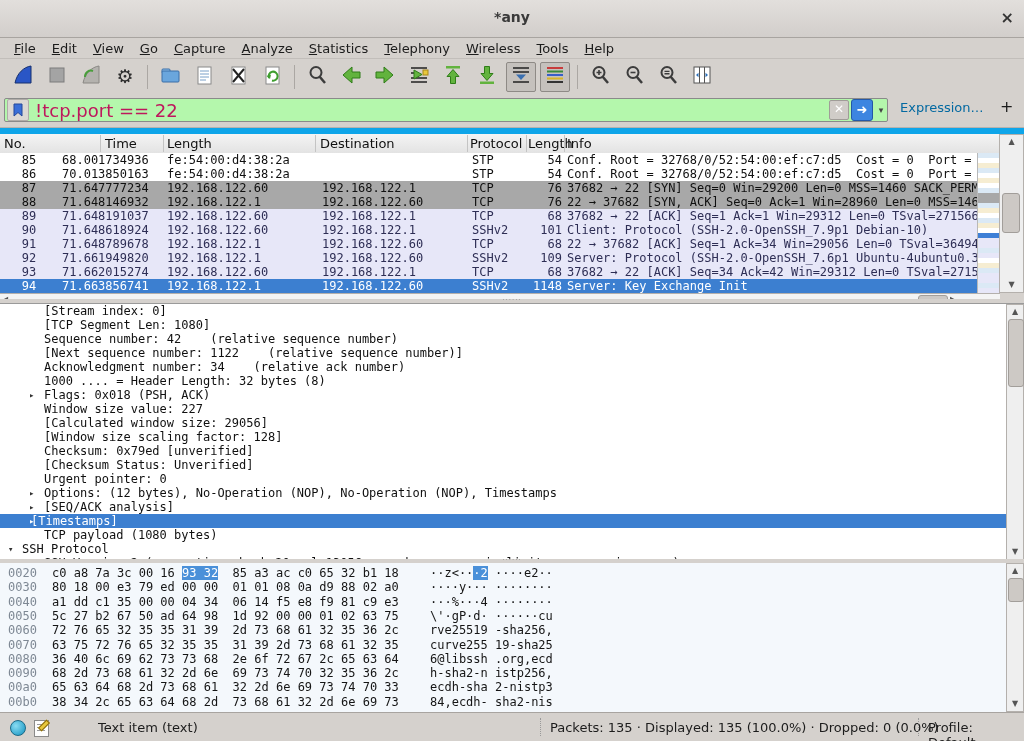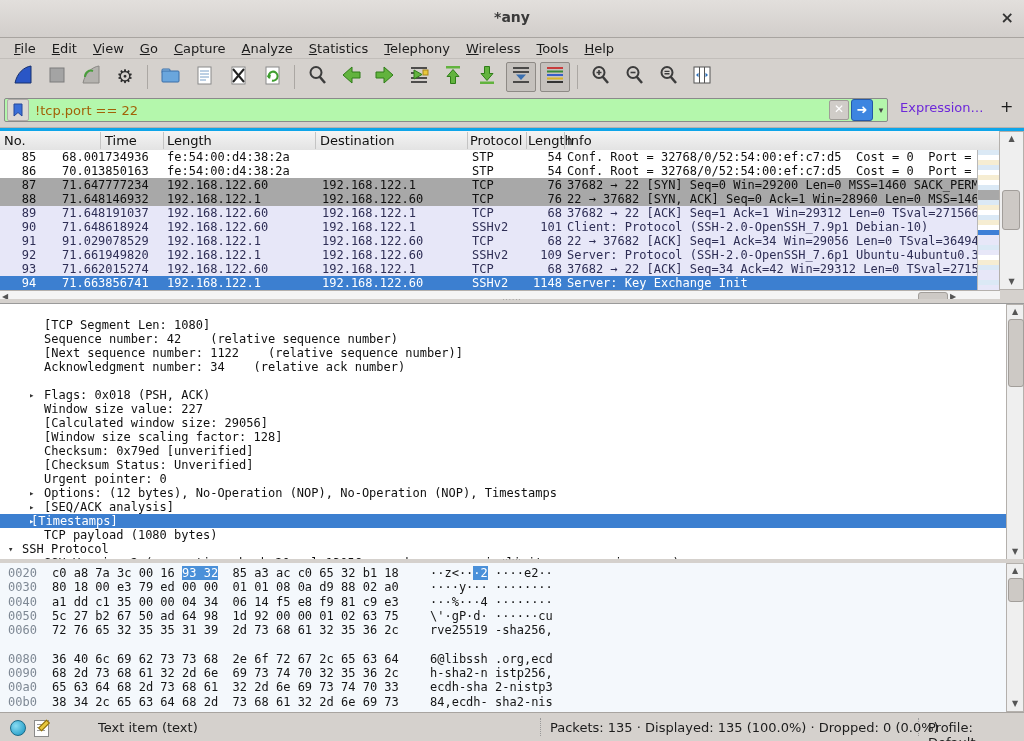--- a/index.html
+++ b/index.html
@@ -21,29 +21,29 @@
   #toolbar{left:0;top:59px;width:1024px;height:35px;background:#d5d1cd;display:flex;align-items:center;padding-left:6px;box-sizing:border-box;}
   .tbtn{width:28px;height:28px;display:flex;align-items:center;justify-content:center;margin:0 2px;border:1px solid transparent;}
   .tbtn.pressed{background:#c5c1bd;border:1px solid #8e8a86;border-radius:2px;}
   .tsep{width:1px;height:24px;background:#aba7a3;margin:0 5px;}
   .gear-glyph{font-size:19px;color:#2e2e2e;line-height:1;}
 
   
   #filterbar{left:0;top:94px;width:1024px;height:33px;background:#d5d1cd;border-bottom:1px solid #b6b2ae;}
   #filter-field{left:4px;top:4px;width:884px;height:24px;background:#b4f7ac;border:1px solid #8a8a8a;border-radius:2px;display:flex;align-items:center;box-sizing:border-box;}
   #filter-bookmark{width:20px;height:20px;margin-left:2px;background:#dcd8d4;border:1px solid #b0aca8;border-radius:2px;display:flex;align-items:center;justify-content:center;}
-  #filter-text{flex:1;font-size:13px;color:#a16207;padding-left:6px;white-space:pre;}
+  #filter-text{flex:1;font-size:18px;color:#be185d;padding-left:6px;white-space:pre;}
   #filter-clear{width:18px;height:18px;background:#d0ccc8;border:1px solid #a09c98;border-radius:2px;color:#fff;font-size:12px;font-weight:bold;text-align:center;line-height:17px;margin-right:2px;}
   #filter-apply{width:20px;height:20px;background:#3d85e0;border:1px solid #2458a8;border-radius:3px;color:#fff;font-size:13px;font-weight:bold;text-align:center;line-height:19px;margin-right:2px;}
   #filter-caret{width:12px;height:20px;color:#444;font-size:9px;text-align:center;line-height:20px;}
-  #expression-btn{left:900px;top:6px;font-size:13px;color:#6d28d9;}
+  #expression-btn{left:900px;top:6px;font-size:13px;color:#0369a1;}
   #filter-add{left:1000px;top:3px;font-size:16px;color:#1c1c1c;}
 
   
-  #packet-pane{left:0;top:128px;width:1024px;height:171px;background:#c4b5fd;border-top:3px solid #0ea5e9;}
+  #packet-pane{left:0;top:128px;width:1024px;height:171px;background:#c4b5fd;border-top:6px solid #0ea5e9;}
   #plist-header{left:0;top:0;width:1000px;height:19px;background:linear-gradient(#f4f4f4,#e3e3e3);border-bottom:1px solid #b0b0b0;overflow:hidden;}
   .hcell{position:absolute;top:2px;font-size:13px;color:#111;white-space:nowrap;}
   .hsep{position:absolute;top:1px;width:1px;height:17px;background:#c4c4c4;}
   #plist-rows{left:0;top:19px;width:977px;height:140px;overflow:hidden;font-family:"DejaVu Sans Mono",monospace;font-size:12px;}
   .prow{position:absolute;left:0;width:977px;height:14px;line-height:14px;}
   .prow span{position:absolute;white-space:pre;}
   .c-no{left:0;width:58px;text-align:center;}
   .c-time{left:62px;}
   .c-src{left:167px;}
   .c-dst{left:322px;}
@@ -336,21 +336,21 @@
           <span class="c-no">90</span>
           <span class="c-time">71.648618924</span>
           <span class="c-src">192.168.122.60</span>
           <span class="c-dst">192.168.122.1</span>
           <span class="c-proto">SSHv2</span>
           <span class="c-len">101</span>
           <span class="c-info">Client: Protocol (SSH-2.0-OpenSSH_7.9p1 Debian-10)</span>
         </div>
         <div class="prow r-tcp" style="top: 84px;">
           <span class="c-no">91</span>
-          <span class="c-time">91.029078529</span>
+          <span class="c-time">71.648789678</span>
           <span class="c-src">192.168.122.1</span>
           <span class="c-dst">192.168.122.60</span>
           <span class="c-proto">TCP</span>
           <span class="c-len">68</span>
           <span class="c-info">22 → 37682 [ACK] Seq=1 Ack=34 Win=29056 Len=0 TSval=3649495</span>
         </div>
         <div class="prow r-tcp" style="top: 98px;">
           <span class="c-no">92</span>
           <span class="c-time">71.661949820</span>
           <span class="c-src">192.168.122.1</span>
@@ -422,24 +422,26 @@
   </div>
 
   <div class="abs splitter" style="top:299px">······</div>
 
   <div class="abs" id="details-pane">
     <div class="abs sb-v" id="details-vscroll">
       <div class="sb-arrow" style="top:1px">▲</div>
       <div class="sb-thumb" style="top:14px;height:66px;left:1px;width:14px"></div>
       <div class="sb-arrow" style="bottom:1px">▼</div>
     </div>
+  <div class="dline" style="top: 0px;"><span class="dtext" style="left: 44px;">[Stream index: 0]</span></div>
       <div class="dline" style="top: 14px;"><span class="dtext" style="left: 44px;">[TCP Segment Len: 1080]</span></div>
       <div class="dline" style="top: 28px;"><span class="dtext" style="left: 44px;">Sequence number: 42    (relative sequence number)</span></div>
       <div class="dline" style="top: 42px;"><span class="dtext" style="left: 44px;">[Next sequence number: 1122    (relative sequence number)]</span></div>
       <div class="dline" style="top: 56px;"><span class="dtext" style="left: 44px;">Acknowledgment number: 34    (relative ack number)</span></div>
+      <div class="dline" style="top: 70px;"><span class="dtext" style="left: 44px;">1000 .... = Header Length: 32 bytes (8)</span></div>
       <div class="dline" style="top: 84px;"><span class="arrow" style="left: 29px;">▸</span><span class="dtext" style="left: 44px;">Flags: 0x018 (PSH, ACK)</span></div>
       <div class="dline" style="top: 98px;"><span class="dtext" style="left: 44px;">Window size value: 227</span></div>
       <div class="dline" style="top: 112px;"><span class="dtext" style="left: 44px;">[Calculated window size: 29056]</span></div>
       <div class="dline" style="top: 126px;"><span class="dtext" style="left: 44px;">[Window size scaling factor: 128]</span></div>
       <div class="dline" style="top: 140px;"><span class="dtext" style="left: 44px;">Checksum: 0x79ed [unverified]</span></div>
       <div class="dline" style="top: 154px;"><span class="dtext" style="left: 44px;">[Checksum Status: Unverified]</span></div>
       <div class="dline" style="top: 168px;"><span class="dtext" style="left: 44px;">Urgent pointer: 0</span></div>
       <div class="dline" style="top: 182px;"><span class="arrow" style="left: 29px;">▸</span><span class="dtext" style="left: 44px;">Options: (12 bytes), No-Operation (NOP), No-Operation (NOP), Timestamps</span></div>
       <div class="dline" style="top: 196px;"><span class="arrow" style="left: 29px;">▸</span><span class="dtext" style="left: 44px;">[SEQ/ACK analysis]</span></div>
       <div class="dline sel" style="top: 210px;"><span class="arrow" style="left: 29px;">▸</span><span class="dtext" style="left: 31px;">[Timestamps]</span></div>
@@ -454,20 +456,21 @@
     <div class="abs sb-v" id="bytes-vscroll">
       <div class="sb-arrow" style="top:1px">▲</div>
       <div class="sb-thumb" style="top:14px;height:22px;left:1px;width:14px"></div>
       <div class="sb-arrow" style="bottom:1px">▼</div>
     </div>
   <div class="hexrow" style="top: 3px;"><span class="off">0020</span><span class="hx"><span>c0 a8 7a 3c 00 16 </span><span class="hl">93 32</span><span>  85 a3 ac c0 65 32 b1 18</span></span><span class="asc"><span>··z&lt;··</span><span class="hl">·2</span><span> ····e2··</span></span></div>
       <div class="hexrow" style="top: 17.3px;"><span class="off">0030</span><span class="hx"><span>80 18 00 e3 79 ed 00 00</span><span>  01 01 08 0a d9 88 02 a0</span></span><span class="asc"><span>····y···</span><span> ········</span></span></div>
       <div class="hexrow" style="top: 31.6px; padding-left: 24px;"><span class="off">0040</span><span class="hx"><span>a1 dd c1 35 00 00 04 34</span><span>  06 14 f5 e8 f9 81 c9 e3</span></span><span class="asc"><span>···%···4</span><span> ········</span></span></div>
       <div class="hexrow" style="top: 45.9px;"><span class="off">0050</span><span class="hx"><span>5c 27 b2 67 50 ad 64 98</span><span>  1d 92 00 00 01 02 63 75</span></span><span class="asc"><span>\'·gP·d·</span><span> ······cu</span></span></div>
       <div class="hexrow" style="top: 60.2px;"><span class="off">0060</span><span class="hx"><span>72 76 65 32 35 35 31 39</span><span>  2d 73 68 61 32 35 36 2c</span></span><span class="asc"><span>rve25519</span><span> -sha256,</span></span></div>
+      <div class="hexrow" style="top: 74.5px;"><span class="off">0070</span><span class="hx"><span>63 75 72 76 65 32 35 35</span><span>  31 39 2d 73 68 61 32 35</span></span><span class="asc"><span>curve255</span><span> 19-sha25</span></span></div>
       <div class="hexrow" style="top: 88.8px;"><span class="off">0080</span><span class="hx"><span>36 40 6c 69 62 73 73 68</span><span>  2e 6f 72 67 2c 65 63 64</span></span><span class="asc"><span>6@libssh</span><span> .org,ecd</span></span></div>
       <div class="hexrow" style="top: 103.1px;"><span class="off">0090</span><span class="hx"><span>68 2d 73 68 61 32 2d 6e</span><span>  69 73 74 70 32 35 36 2c</span></span><span class="asc"><span>h-sha2-n</span><span> istp256,</span></span></div>
       <div class="hexrow" style="top: 117.4px;"><span class="off">00a0</span><span class="hx"><span>65 63 64 68 2d 73 68 61</span><span>  32 2d 6e 69 73 74 70 33</span></span><span class="asc"><span>ecdh-sha</span><span> 2-nistp3</span></span></div>
       <div class="hexrow" style="top: 131.7px;"><span class="off">00b0</span><span class="hx"><span>38 34 2c 65 63 64 68 2d</span><span>  73 68 61 32 2d 6e 69 73</span></span><span class="asc"><span>84,ecdh-</span><span> sha2-nis</span></span></div>
     </div>
 
   <div class="abs" id="statusbar">
     <div class="abs" id="expert-dot"></div>
     <div class="abs" id="comment-icon">
       <div class="pline" style="top:3px"></div>

